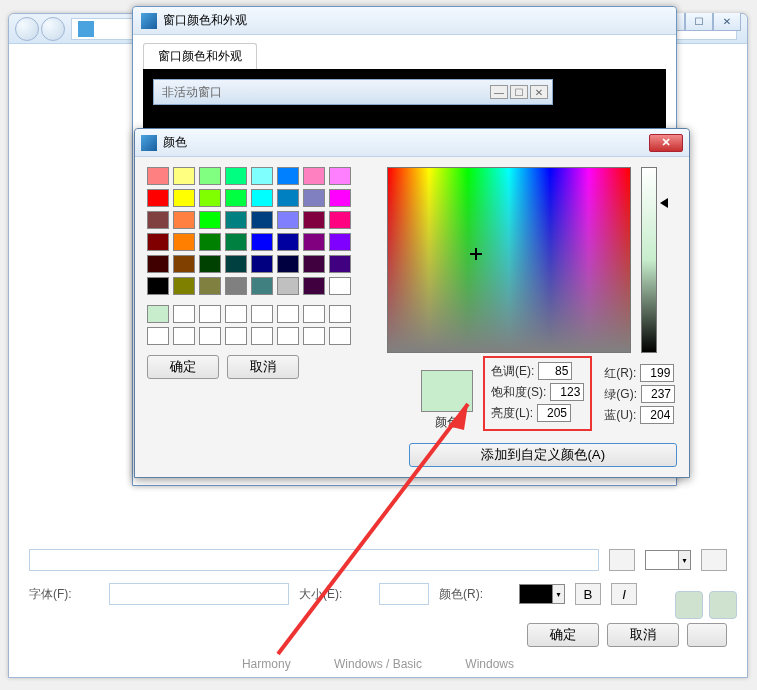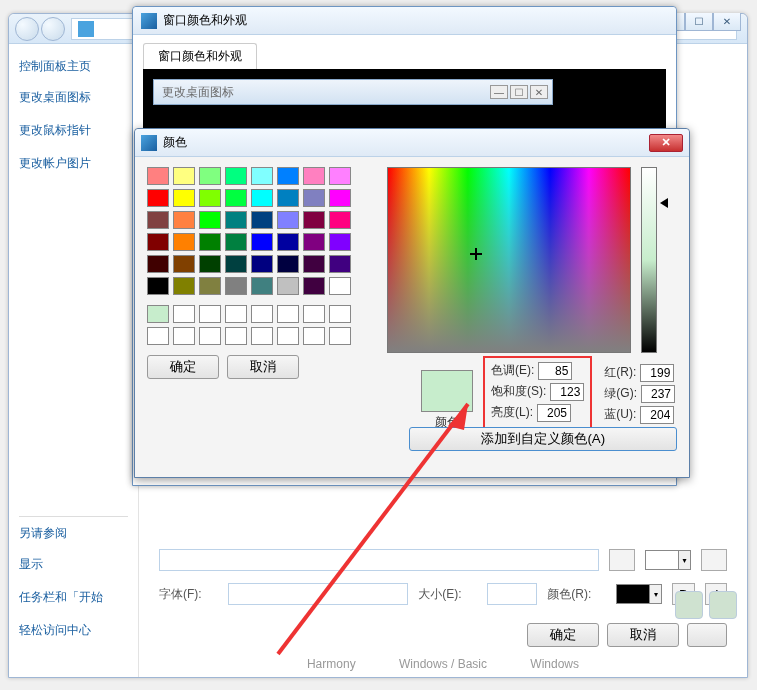--- a/index.html
+++ b/index.html
@@ -166,27 +166,27 @@
   }
   .cd-lower-right { position:absolute; right:0; bottom:36px; display:flex; align-items:flex-end; gap:10px;}
   .preview-block {
     width:52px; height:42px; border:1px solid #888; background:#c7edcc;
   }
   .preview-label { text-align:center; font-size:12px; margin-top:2px; color:#333;}
   .hsl-box {
     border:2px solid #e33; padding:4px 6px;
   }
   .rgb-box { padding:4px 2px;}
-  .val-row { display:flex; align-items:flex-start; gap:4px; margin-bottom:3px; white-space:nowrap;}
+  .val-row { display:flex; align-items:center; gap:4px; margin-bottom:3px; white-space:nowrap;}
   .val-row label { color:#333;}
   .val-row input {
     width:34px; height:18px; border:1px solid #888; text-align:right; padding:0 3px; font-size:12px;
   }
   .addcustom-btn {
-    position:absolute; right:0; bottom:16px; width:268px; height:24px;
+    position:absolute; right:0; bottom:0; width:268px; height:24px;
     background:linear-gradient(#f6f6f6,#e3e3e3); border:1px solid #4a8ecf; border-radius:3px;
   }
   
   .red-arrow {
     position:absolute; left:268px; top:384px; width:230px; height:280px; pointer-events:none;
   }
   .red-arrow svg { width:100%; height:100%;}
   .see-also-sep { border-top:1px solid #ddd; margin:8px 0;}
   .small-icons { position:absolute; right:10px; bottom:58px; display:flex; gap:6px;}
   .small-icons div { width:28px; height:28px; background:#cfe2d0; border:1px solid #bcd; border-radius:4px;}
@@ -204,32 +204,20 @@
       <div class="icon"></div>
     </div>
     <div class="search-bar"></div>
     <div class="win-controls">
       <div class="win-btn">—</div>
       <div class="win-btn">☐</div>
       <div class="win-btn">✕</div>
     </div>
   </div>
   <div class="cp-body">
-    <div class="cp-sidebar">
-      <div class="head">控制面板主页</div>
-      <div class="link">更改桌面图标</div>
-      <div class="link">更改鼠标指针</div>
-      <div class="link">更改帐户图片</div>
-      <div class="spacer"></div>
-      <div class="see-also-sep"></div>
-      <div class="head">另请参阅</div>
-      <div class="link">显示</div>
-      <div class="link">任务栏和「开始</div>
-      <div class="link">轻松访问中心</div>
-    </div>
     <div class="cp-main">
       <div class="cp-main-bottom">
         <div class="row">
           <div class="file-input"></div>
           <button class="sq-btn"></button>
           <div style="display:flex;">
             <div class="color-swatch" style="background:#fff"></div>
             <div class="dropbtn">▾</div>
           </div>
           <button class="sq-btn"></button>
@@ -267,21 +255,21 @@
 </div>
 
 <div class="appearance-window">
   <div class="aw-title">
     <div class="ico"></div>
     <span>窗口颜色和外观</span>
   </div>
   <div class="aw-tab">窗口颜色和外观</div>
   <div class="aw-preview">
     <div class="win-sim">
-      <span>更改桌面图标</span>
+      <span>非活动窗口</span>
       <div class="wsc">
         <div>—</div>
         <div>☐</div>
         <div>✕</div>
       </div>
     </div>
   </div>
 </div>
 
 <div class="color-dialog">

